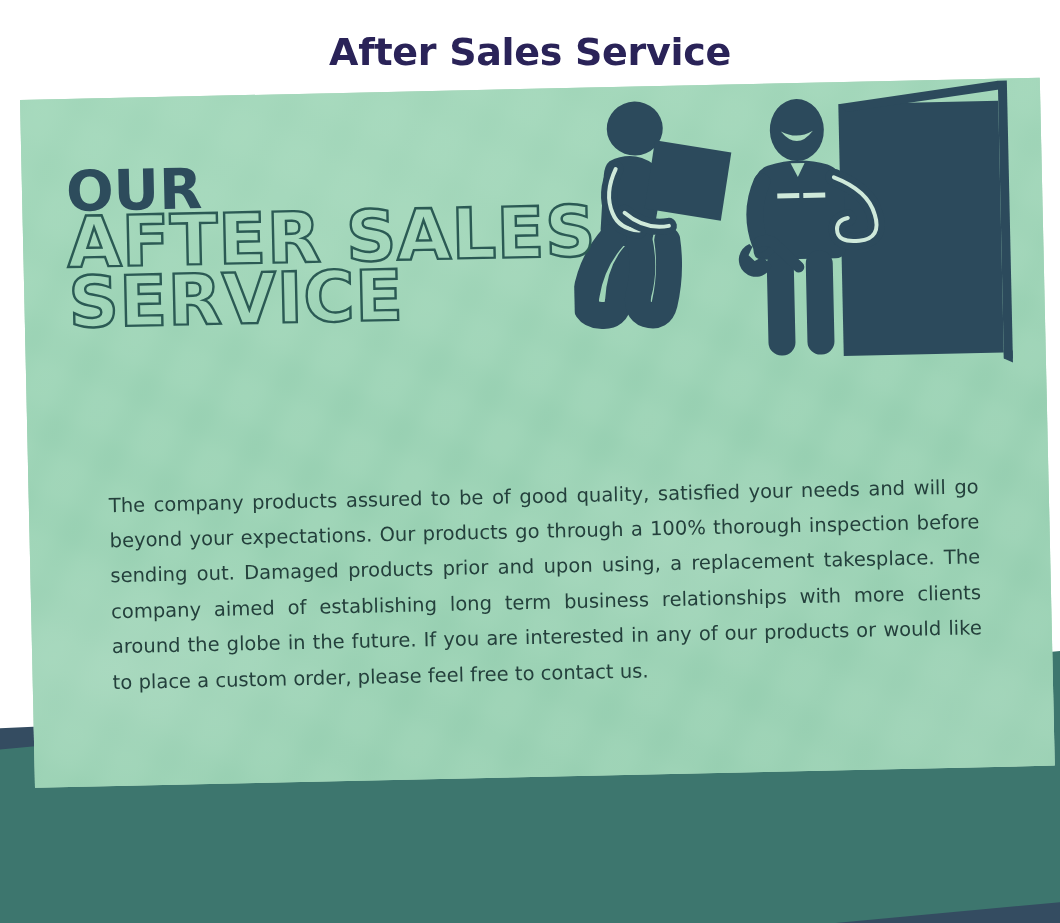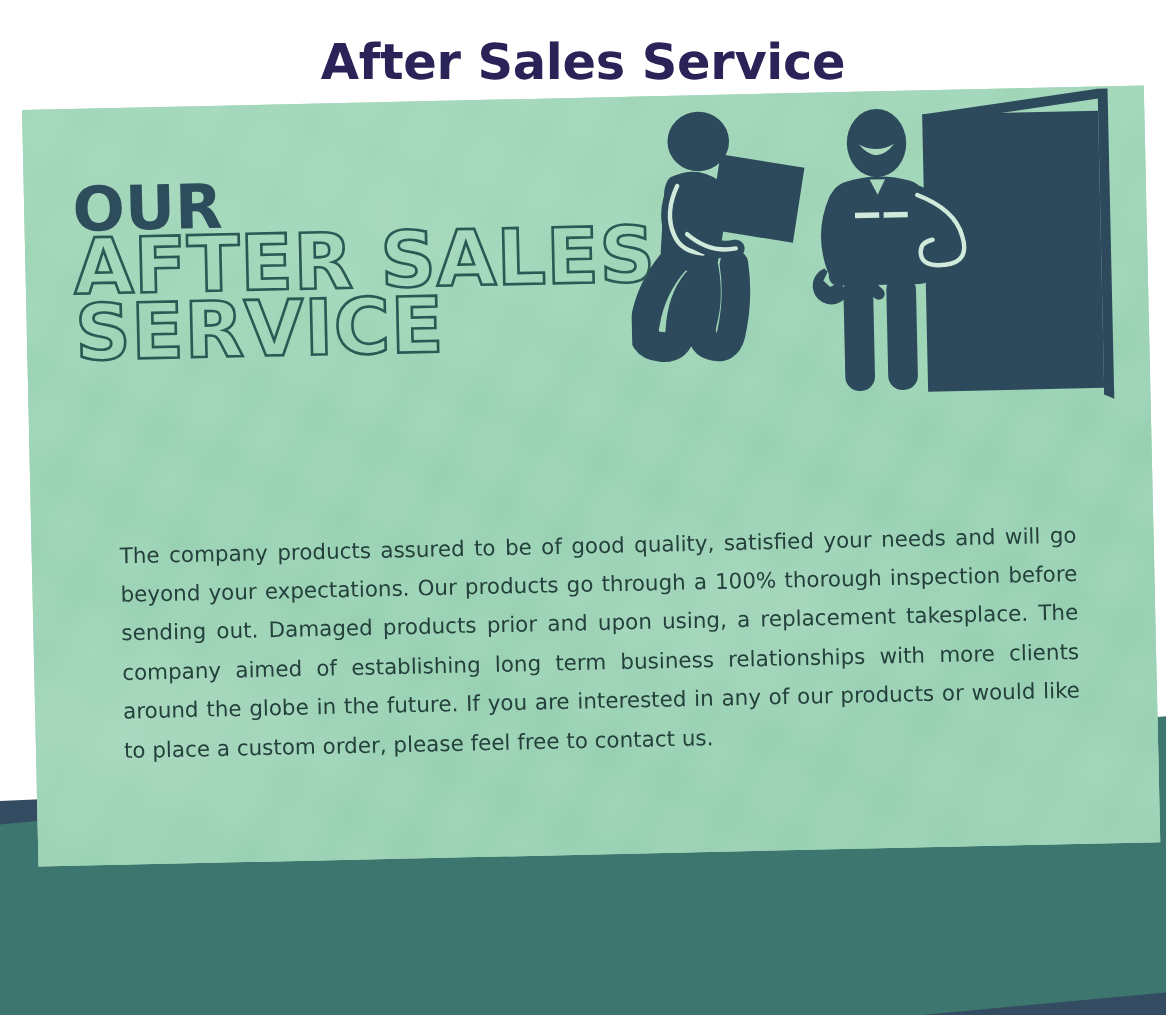--- a/index.html
+++ b/index.html
@@ -16,21 +16,21 @@
   }
 
   
   .slide-title {
     position: absolute;
     top: 30px;
     left: 0;
     width: 1060px;
     text-align: center;
     font-family: "DejaVu Sans", sans-serif;
-    font-size: 45px;
+    font-size: 38px;
     font-weight: 700;
     letter-spacing: -0.3px;
     color: #2a2358;
     white-space: nowrap;
   }
 
   
   .band-navy {
     position: absolute;
     left: -40px;

